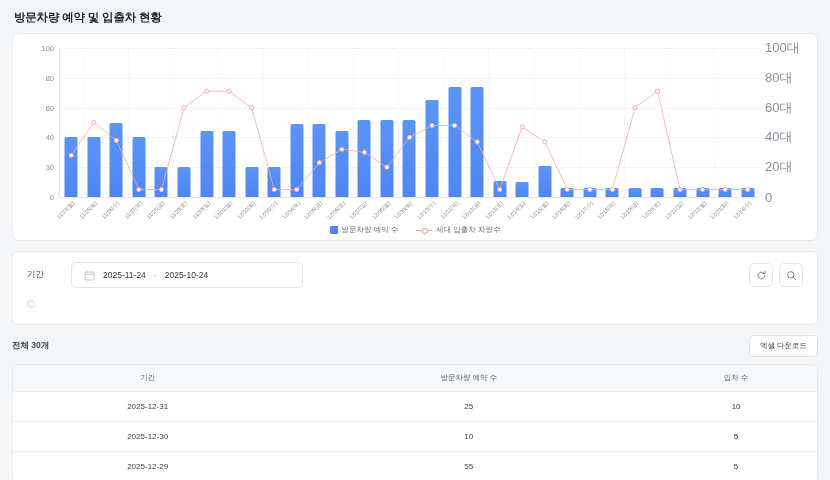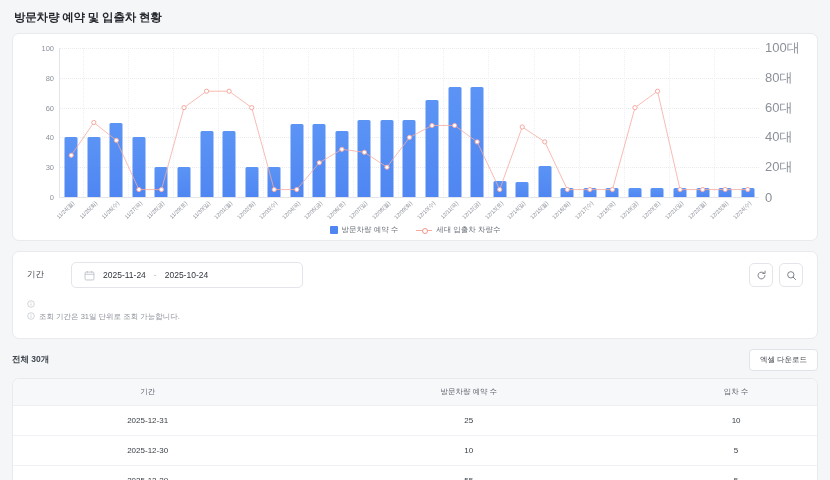--- a/index.html
+++ b/index.html
@@ -433,28 +433,20 @@
     </div>
 
     <div class="notices" id="notices">
         <div class="notice">
           <svg class="info-ico" viewBox="0 0 16 16">
             <circle cx="8" cy="8" r="6.6" fill="none" stroke="#b4b9c0" stroke-width="1.2"></circle>
             <line x1="8" y1="7" x2="8" y2="11.4" stroke="#b4b9c0" stroke-width="1.2"></line>
             <circle cx="8" cy="4.8" r="0.85" fill="#b4b9c0"></circle>
           </svg>
         </div>
-        <div class="notice">
-          <svg class="info-ico" viewBox="0 0 16 16">
-            <circle cx="8" cy="8" r="6.6" fill="none" stroke="#b4b9c0" stroke-width="1.2"></circle>
-            <line x1="8" y1="7" x2="8" y2="11.4" stroke="#b4b9c0" stroke-width="1.2"></line>
-            <circle cx="8" cy="4.8" r="0.85" fill="#b4b9c0"></circle>
-          </svg>
-          <span>조회 기간은 31일 단위로 조회 가능합니다.</span>
-        </div>
       </div>
   </div>
 
   <div class="tbl-head">
     <span class="tbl-count">전체 30개</span>
     <div class="spacer"></div>
     <div class="btn">
       <span>엑셀 다운로드</span>
     </div>
   </div>

